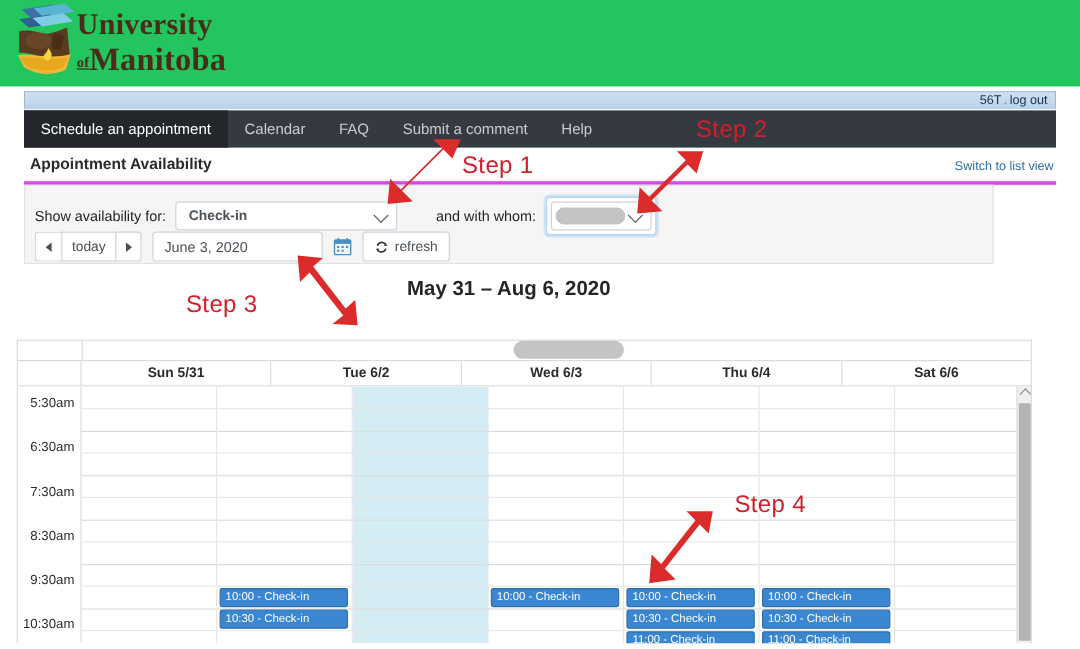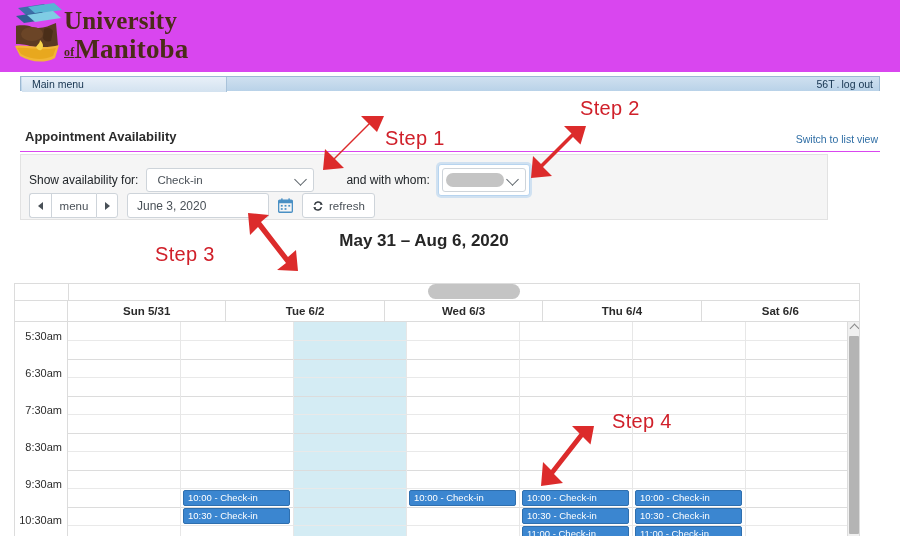--- a/index.html
+++ b/index.html
@@ -4,21 +4,21 @@
 <style>
   html,body{margin:0;padding:0;}
   body{
     width:900px;height:541px;overflow:hidden;background:#ffffff;
     font-family:"Liberation Sans", sans-serif;
     -webkit-font-smoothing:antialiased;
   }
   .page{position:relative;width:900px;height:541px;}
 
   
-  .logo-header{position:absolute;left:0;top:0;width:900px;height:72px;background:#d946ef;}
+  .logo-header{position:absolute;left:0;top:0;width:900px;height:72px;background:#22c55e;}
   .logo-mark{position:absolute;left:8px;top:2px;width:62px;height:64px;}
   .logo-text{position:absolute;left:64px;top:8px;color:#4a2c18;line-height:1;}
   .logo-text .l1{font-family:"Liberation Serif", serif;font-size:25px;font-weight:bold;letter-spacing:.2px;}
   .logo-text .l2{font-family:"Liberation Serif", serif;font-size:27px;font-weight:bold;margin-top:3px;letter-spacing:.2px;}
   .logo-text .of{font-size:12px;font-weight:bold;text-decoration:underline;vertical-align:2px;}
 
   
   .acct-strip{
     position:absolute;left:20px;top:76px;width:860px;height:15px;
     background:linear-gradient(to bottom,#cfe0f0,#b9d2e8);
@@ -44,21 +44,21 @@
   }
   .nav-item{
     display:flex;align-items:center;padding:0 14px;
     color:#c8cdd2;font-size:12.5px;white-space:nowrap;cursor:pointer;
   }
   .nav-item.active{background:#23272b;color:#ffffff;}
 
   
   .content{position:absolute;left:20px;top:123px;width:860px;}
   .avail-head{
-    position:relative;height:28px;border-bottom:1px solid #d946ef;
+    position:relative;height:28px;border-bottom:3px solid #d946ef;
   }
   .avail-title{position:absolute;left:5px;top:6px;font-size:13px;font-weight:bold;color:#2b2b2b;}
   .switch-link{position:absolute;right:2px;top:10px;font-size:10.5px;color:#2f6ea5;text-decoration:none;cursor:pointer;}
 
   
   .filter-panel{
     position:absolute;left:0px;top:31px;width:808px;height:66px;
     background:#f5f5f5;border:1px solid #e2e2e2;box-sizing:border-box;
   }
   .row1{position:absolute;left:8px;top:9px;display:flex;align-items:center;}
@@ -68,21 +68,21 @@
   .sel{
     position:relative;height:24px;background:#fff;border:1px solid #ced4da;border-radius:3px;
     display:flex;align-items:center;box-sizing:border-box;cursor:pointer;
   }
   .sel .selv{font-size:11.5px;color:#495057;padding-left:10px;}
   .sel .chev{
     position:absolute;right:8px;top:50%;width:8px;height:8px;margin-top:-5px;
     border-right:1.4px solid #5a6268;border-bottom:1.4px solid #5a6268;
     transform:rotate(45deg);
   }
-  .sel-service{width:168px;}
+  .sel-service{width:185px;font-weight:bold;}
   .sel-whom{width:84px;}
   .sel-whom-wrap{
     padding:3px;border:1px solid #b7d4ef;border-radius:3px;background:#fff;
     box-shadow:0 0 0 2px rgba(140,190,235,.35);box-sizing:border-box;
   }
   .redact{
     position:absolute;border-radius:11px;background:#c4c4c4;
   }
 
   .btn-group{display:flex;height:25px;}
@@ -182,28 +182,42 @@
         <path d="M6 6 L9 6 L12 50 L8 54 Z" fill="#2f5f93" opacity="0"></path>
       </svg>
     </div>
     <div class="logo-text">
       <div class="l1">University</div>
       <div class="l2"><span class="of">of</span><span>Manitoba</span></div>
     </div>
   </div>
 
   <div class="acct-strip">
-    <div class="acct-tab">
-      <span>Main menu</span>
-    </div>
     <div class="acct-right">
       <span>56T</span><span class="acct-sep">.</span><a>log out</a>
     </div>
   </div>
 
+  <div class="navbar">
+    <div class="nav-item active">
+        <span>Schedule an appointment</span>
+      </div>
+    <div class="nav-item">
+        <span>Calendar</span>
+      </div>
+    <div class="nav-item">
+        <span>FAQ</span>
+      </div>
+    <div class="nav-item">
+        <span>Submit a comment</span>
+      </div>
+    <div class="nav-item">
+        <span>Help</span>
+      </div>
+  </div>
 
   <div class="content">
 
     <div class="avail-head">
       <div class="avail-title">Appointment Availability</div>
       <a class="switch-link">Switch to list view</a>
     </div>
 
     <div class="filter-panel">
       <div class="row1">
@@ -221,21 +235,21 @@
           </div>
         </div>
       </div>
 
       <div class="row2">
         <div class="btn-group">
           <div class="gbtn prev">
               <span class="tri-l"></span>
             </div>
           <div class="gbtn today">
-              <span>menu</span>
+              <span>today</span>
             </div>
           <div class="gbtn next">
               <span class="tri-r"></span>
             </div>
         </div>
         <div class="date-field" title="Select a date">
           <span>June 3, 2020</span>
         </div>
         <div class="cal-ico">
           <svg width="15" height="15" viewBox="0 0 16 16">

